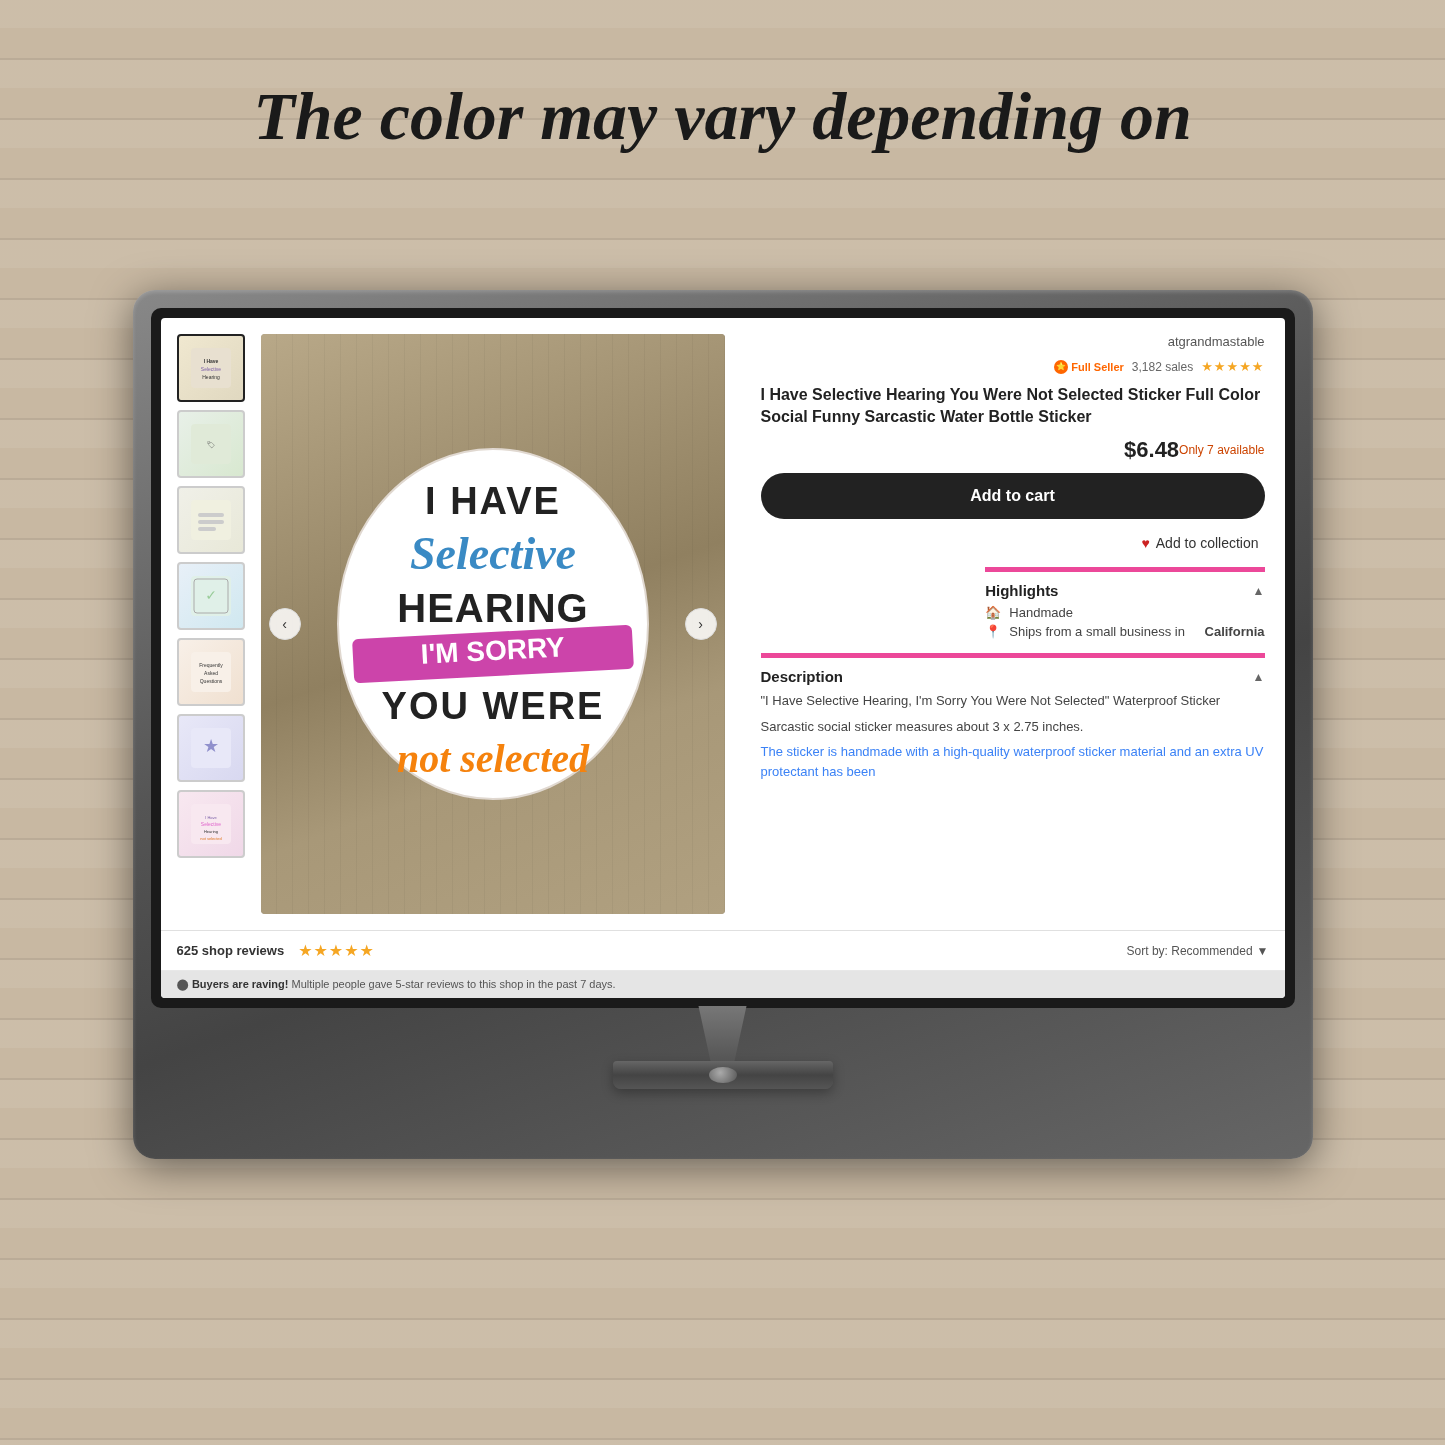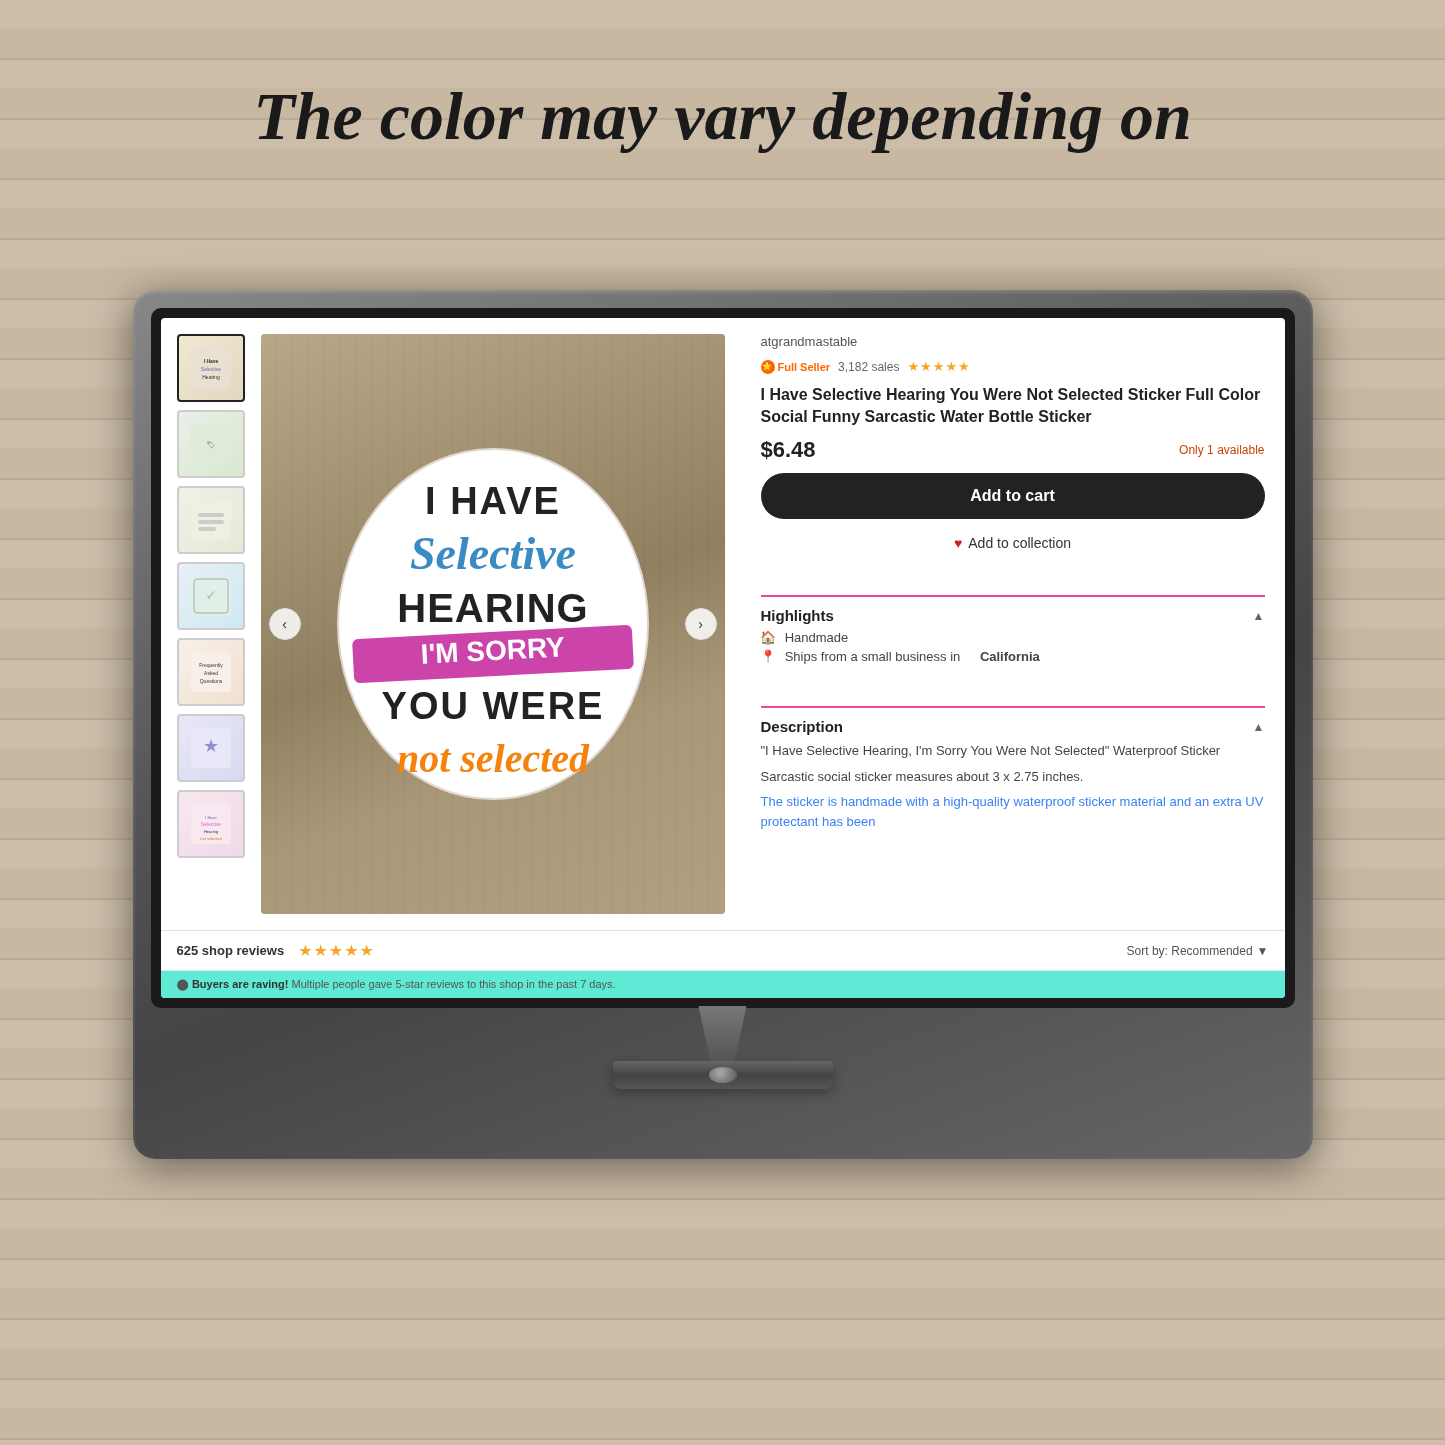--- a/index.html
+++ b/index.html
@@ -219,20 +219,21 @@
     }
 
     
     .right-panel {
       flex: 1;
       padding: 16px 20px;
       overflow-y: auto;
       display: flex;
       flex-direction: column;
       gap: 10px;
+      align-items: flex-end;
     }
 
     .seller-name {
       font-size: 13px;
       color: #555;
     }
 
     .star-seller-row {
       display: flex;
       align-items: center;
@@ -319,22 +320,21 @@
       cursor: pointer;
       padding: 6px;
     }
 
     .heart-icon {
       color: #cc2222;
       font-size: 14px;
     }
 
     .highlights-section, .description-section {
-      border-top: 2px solid #ec4899;
-      margin-top: 28px;
+      border-top: 5px solid #ec4899;
     }
 
     .section-header {
       display: flex;
       align-items: center;
       justify-content: space-between;
       padding: 10px 0 6px 0;
       font-size: 15px;
       font-weight: bold;
       color: #222;
@@ -408,21 +408,21 @@
     .sort-by {
       font-size: 12px;
       color: #555;
       display: flex;
       align-items: center;
       gap: 4px;
     }
 
     
     .buyers-bar {
-      background: #5eead4;
+      background: #e5e5e5;
       border-top: 1px solid #e8e8e8;
       padding: 7px 16px;
       font-size: 11px;
       color: #555;
     }
 
     .buyers-bar .raving {
       color: #333;
       font-weight: bold;
     }
@@ -584,21 +584,21 @@
                 <span>Full Seller</span>
               </div>
               <span class="sales-count">3,182 sales</span>
               <span class="star-rating">★★★★★</span>
             </div>
 
             <div class="product-title">I Have Selective Hearing You Were Not Selected Sticker Full Color Social Funny Sarcastic Water Bottle Sticker</div>
 
             <div class="price-row">
               <div class="price">$6.48</div>
-              <div class="availability">Only 1 available</div>
+              <div class="availability">Only 7 available</div>
             </div>
 
             <button class="add-to-cart-btn">Add to cart</button>
 
             <div class="add-to-collection">
               <span class="heart-icon">♥</span>
               <span>Add to collection</span>
             </div>
 
             <div class="highlights-section">

